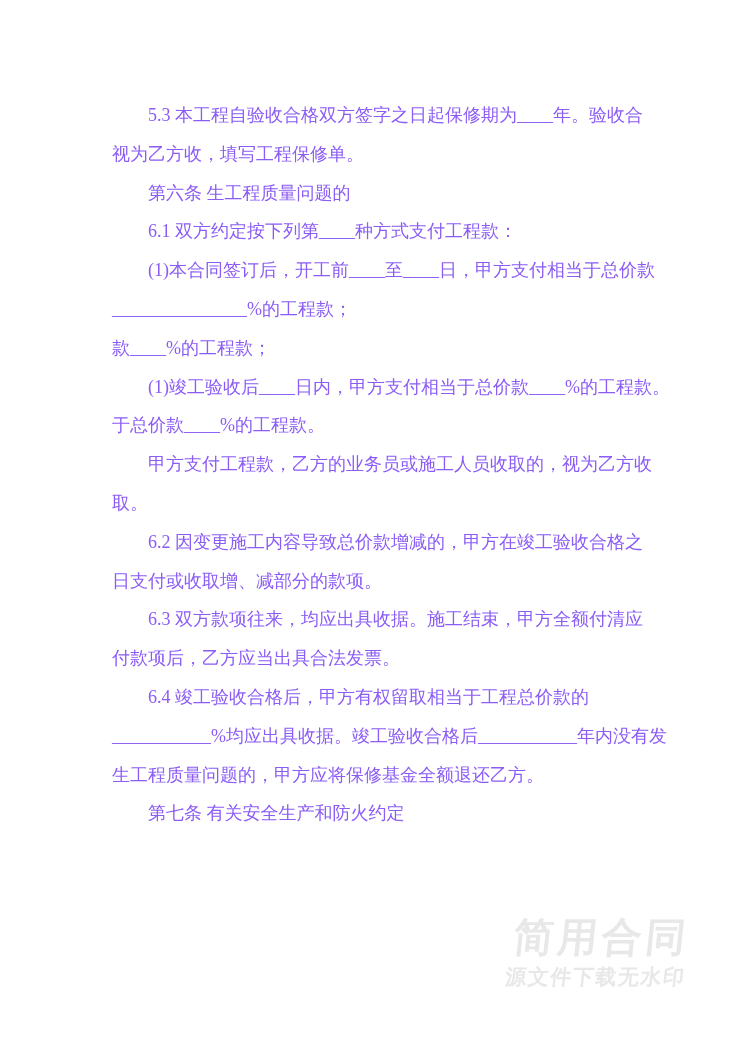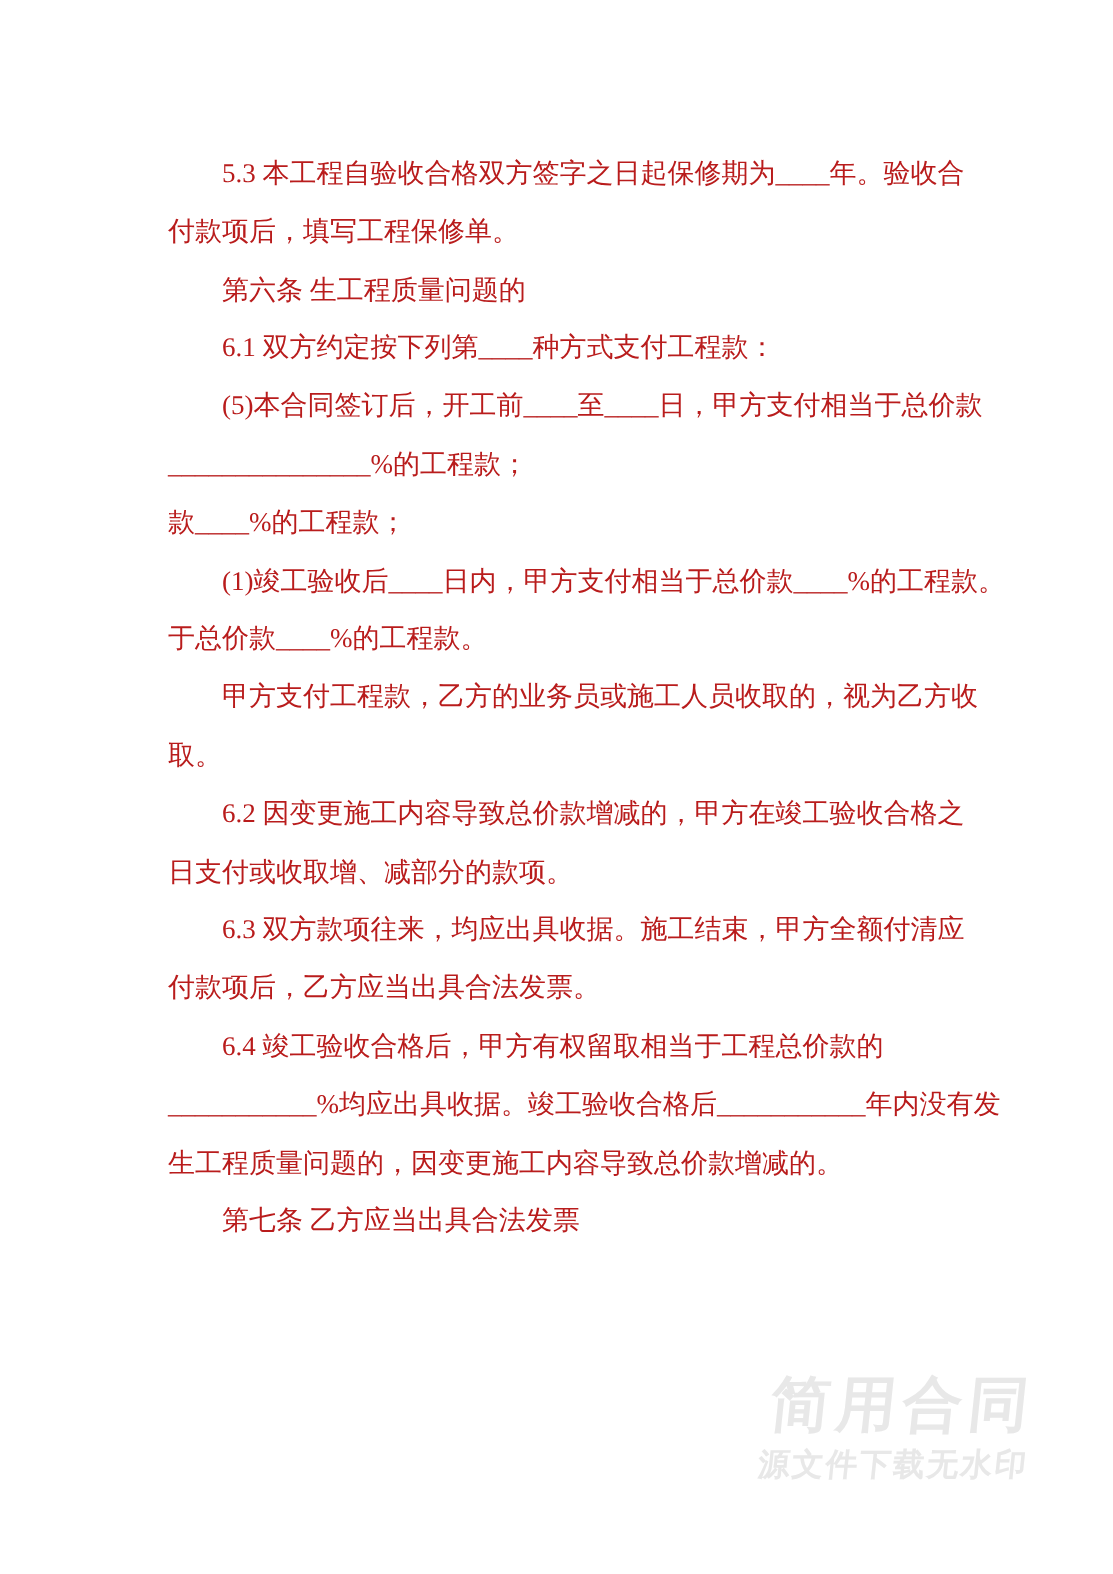--- a/index.html
+++ b/index.html
@@ -51,40 +51,40 @@
     line-height: 24px;
     letter-spacing: 1.5px;
     margin-top: 7px;
   }
 </style>
 </head>
 <body>
 
 <div class="page">
 
-  <div class="doc" style="color: #b91c1c;">
+  <div class="doc" style="color: #8b5cf6;">
       <div class="line indent">5.3 本工程自验收合格双方签字之日起保修期为____年。验收合</div>
-      <div class="line">付款项后，填写工程保修单。</div>
+      <div class="line">视为乙方收，填写工程保修单。</div>
       <div class="line indent">第六条 生工程质量问题的</div>
       <div class="line indent">6.1 双方约定按下列第____种方式支付工程款：</div>
-      <div class="line indent">(5)本合同签订后，开工前____至____日，甲方支付相当于总价款</div>
+      <div class="line indent">(1)本合同签订后，开工前____至____日，甲方支付相当于总价款</div>
       <div class="line">_______________%的工程款；</div>
       <div class="line">款____%的工程款；</div>
       <div class="line indent">(1)竣工验收后____日内，甲方支付相当于总价款____%的工程款。</div>
       <div class="line">于总价款____%的工程款。</div>
       <div class="line indent">甲方支付工程款，乙方的业务员或施工人员收取的，视为乙方收</div>
       <div class="line">取。</div>
       <div class="line indent">6.2 因变更施工内容导致总价款增减的，甲方在竣工验收合格之</div>
       <div class="line">日支付或收取增、减部分的款项。</div>
       <div class="line indent">6.3 双方款项往来，均应出具收据。施工结束，甲方全额付清应</div>
       <div class="line">付款项后，乙方应当出具合法发票。</div>
       <div class="line indent">6.4 竣工验收合格后，甲方有权留取相当于工程总价款的</div>
       <div class="line">___________%均应出具收据。竣工验收合格后___________年内没有发</div>
-      <div class="line">生工程质量问题的，因变更施工内容导致总价款增减的。</div>
-      <div class="line indent">第七条 乙方应当出具合法发票</div>
+      <div class="line">生工程质量问题的，甲方应将保修基金全额退还乙方。</div>
+      <div class="line indent">第七条 有关安全生产和防火约定</div>
     </div>
 
   <div class="watermark" style="color: rgb(232, 232, 232);">
     <div class="wm-title">简用合同</div>
     <div class="wm-sub">源文件下载无水印</div>
   </div>
 
 </div>
 
 </body></html>

